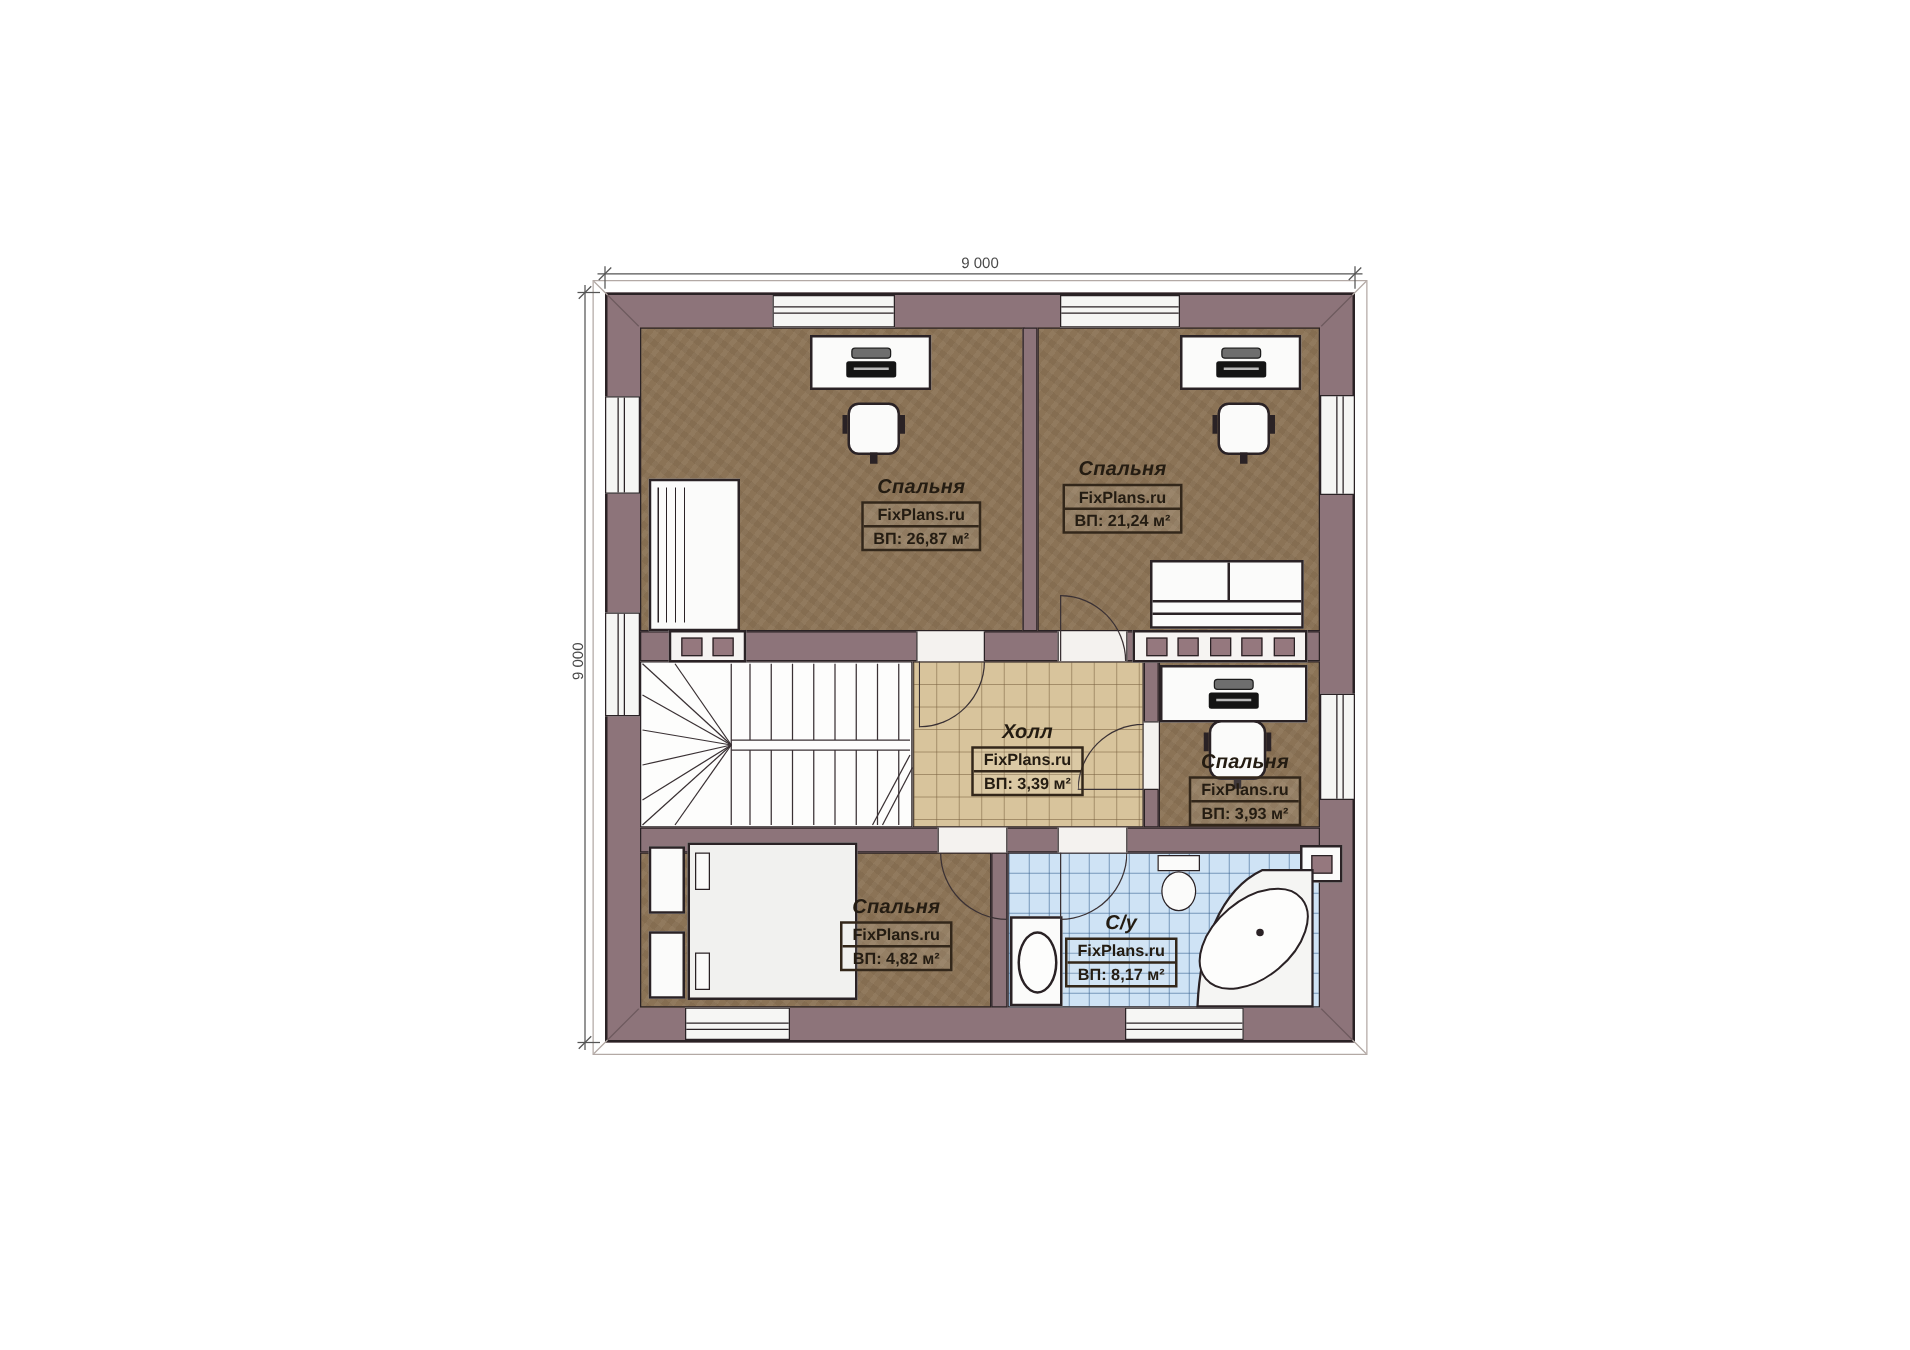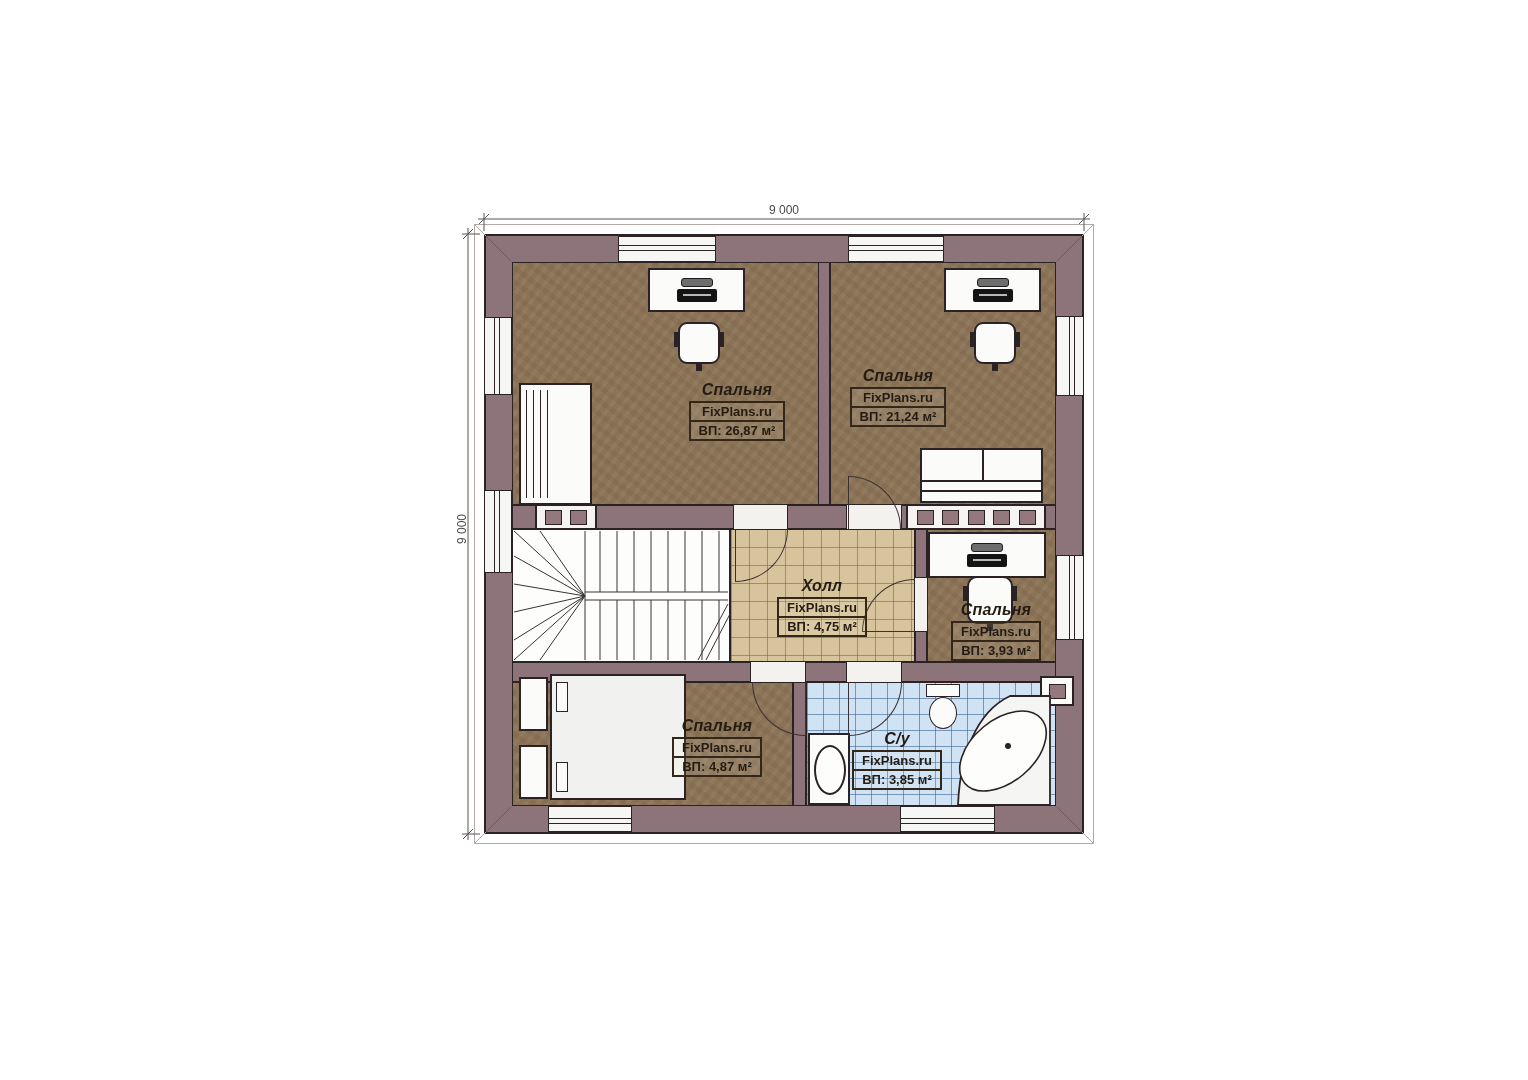--- a/index.html
+++ b/index.html
@@ -254,39 +254,39 @@
   <div class="label-box">
     <div class="label-row">FixPlans.ru</div>
     <div class="label-row">ВП: 21,24 м²</div>
   </div>
 </div>
 
 <div class="room-label" style="left:757px;top:577px;">
   <div class="room-name">Холл</div>
   <div class="label-box">
     <div class="label-row">FixPlans.ru</div>
-    <div class="label-row">ВП: 4,75 м²</div>
+    <div class="label-row">ВП: 3,39 м²</div>
   </div>
 </div>
 
 <div class="room-label" style="left:931px;top:601px;">
   <div class="room-name">Спальня</div>
   <div class="label-box">
     <div class="label-row">FixPlans.ru</div>
     <div class="label-row">ВП: 3,93 м²</div>
   </div>
 </div>
 
 <div class="room-label" style="left:652px;top:717px;">
   <div class="room-name">Спальня</div>
   <div class="label-box">
     <div class="label-row">FixPlans.ru</div>
-    <div class="label-row">ВП: 4,87 м²</div>
+    <div class="label-row">ВП: 4,82 м²</div>
   </div>
 </div>
 
 <div class="room-label" style="left:832px;top:730px;">
   <div class="room-name">С/у</div>
   <div class="label-box">
     <div class="label-row">FixPlans.ru</div>
-    <div class="label-row">ВП: 3,85 м²</div>
+    <div class="label-row">ВП: 8,17 м²</div>
   </div>
 </div>
 
 </body></html>

